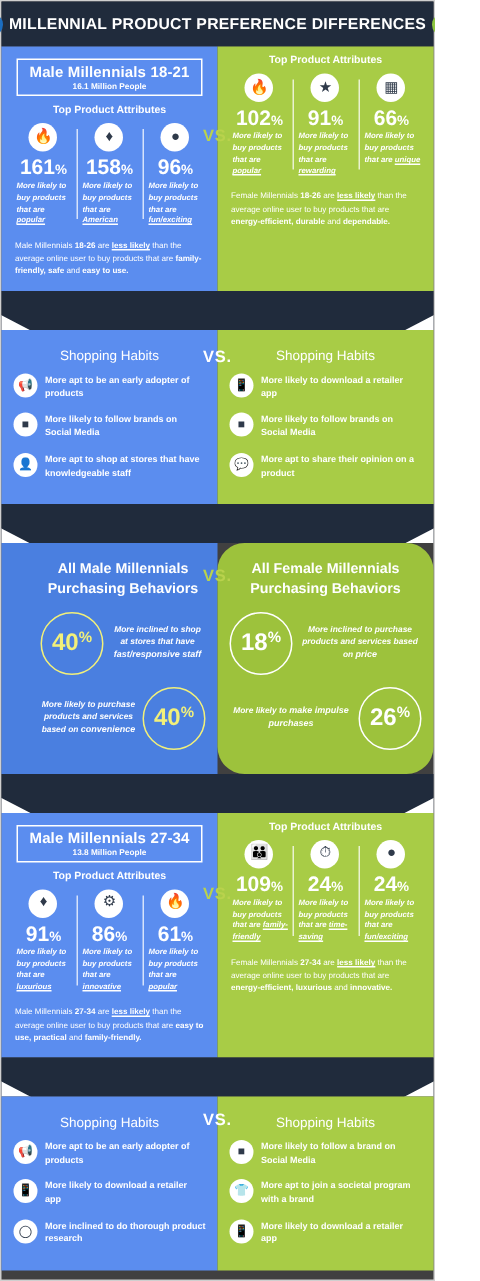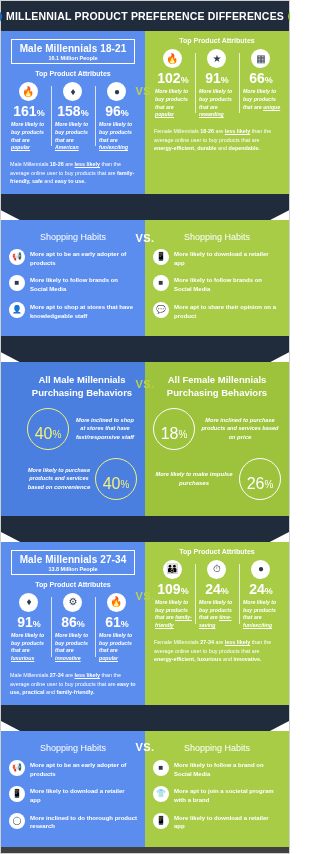--- a/index.html
+++ b/index.html
@@ -31,21 +31,21 @@
     width: 7px; height: 10px; border: 2px solid #fff; border-radius: 50%;
     border-left-color: transparent; border-right-color: transparent;
   }
 
   
   .band { display: flex; position: relative; }
   .col { width: 50%; position: relative; padding: 6px 6px 8px; }
   .blue { background: #5b8def; }
   .green { background: #a8cc46; }
   .blue-dk { background: #4a7fe0; padding-left: 24px; }
-  .green-dk { background: #9dc23c; }
+  .green-dk { background: #9dc23c; border-radius: 18px; }
 
   .vs {
     position: absolute; left: 50%; transform: translateX(-50%);
     color: #b9d24d; font-size: 11px; font-weight: bold; 
     z-index: 5; letter-spacing: .5px;
   }
   .vs.white { color: #ffffff; }
 
   
   .seg-title {
@@ -106,22 +106,22 @@
   }
   .habit-txt { color: #ffffff; font-size: 6px; font-weight: bold; line-height: 1.45; padding-top: 1px; }
 
   
   .pb-title { color: #ffffff; font-size: 9.5px; font-weight: bold; text-align: center; line-height: 1.35; margin: 6px 0 8px; }
   .pb-row { display: flex; align-items: center; gap: 4px; margin-bottom: 8px; padding: 0 2px; }
   .pb-row.rev { flex-direction: row-reverse; }
   .circle {
     width: 42px; height: 42px; border-radius: 50%; flex: none;
     border: 1.5px solid #f2f07a; color: #f2f07a;
-    display: flex; align-items: center; justify-content: center;
-    font-size: 16px; font-weight: normal; padding-top: 11px;
+    display: flex; align-items: flex-start; justify-content: center;
+    font-size: 16px; font-weight: bold; padding-top: 11px;
   }
   .circle.g { border-color: #ffffff; color: #ffffff; }
   .circle .pct { font-size: 10px; }
   .pb-txt {
     color: #ffffff; font-size: 5.6px; font-style: italic; font-weight: bold;
     line-height: 1.55; text-align: center;
   }
   .pb-txt b { font-size: 6px; }
 </style>
 </head>

